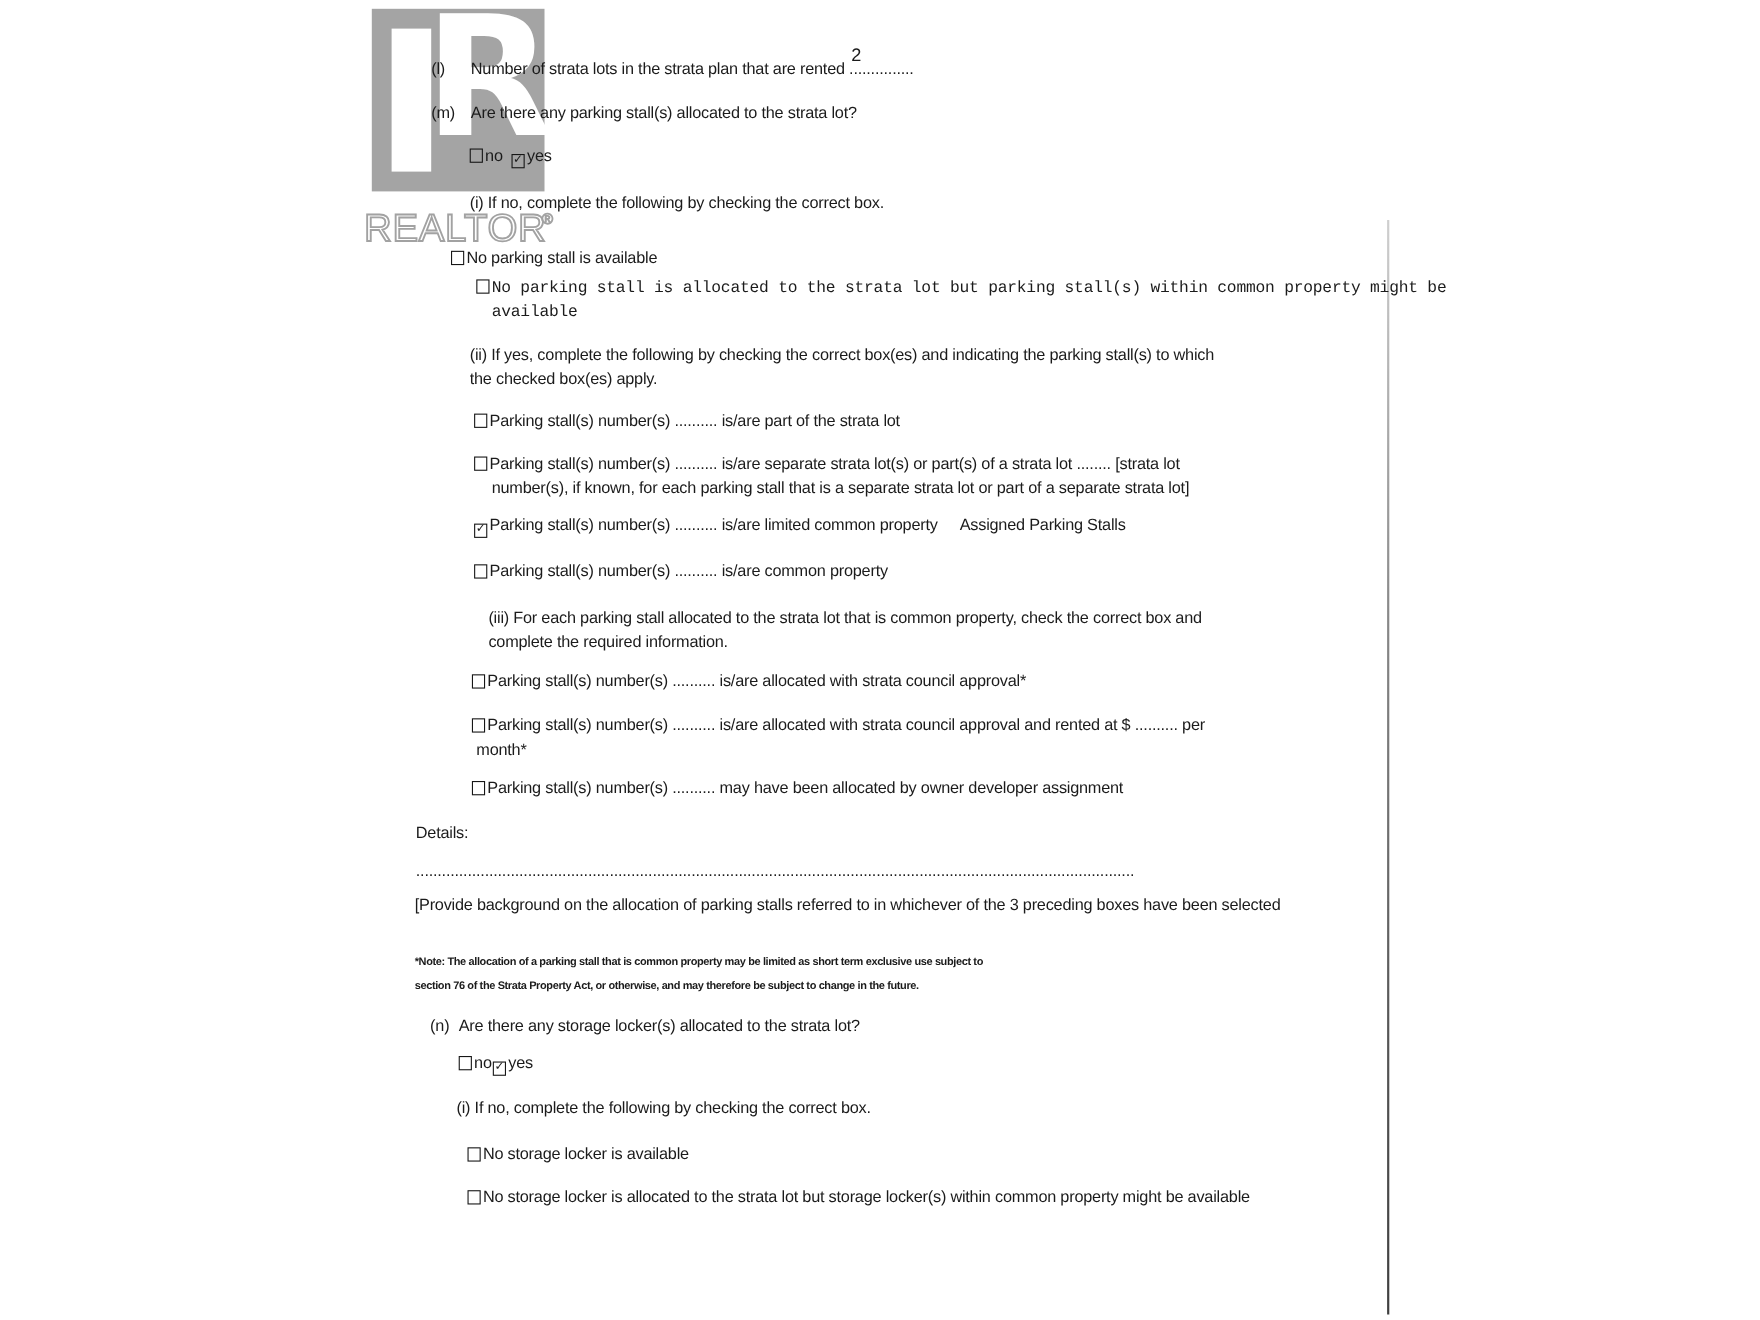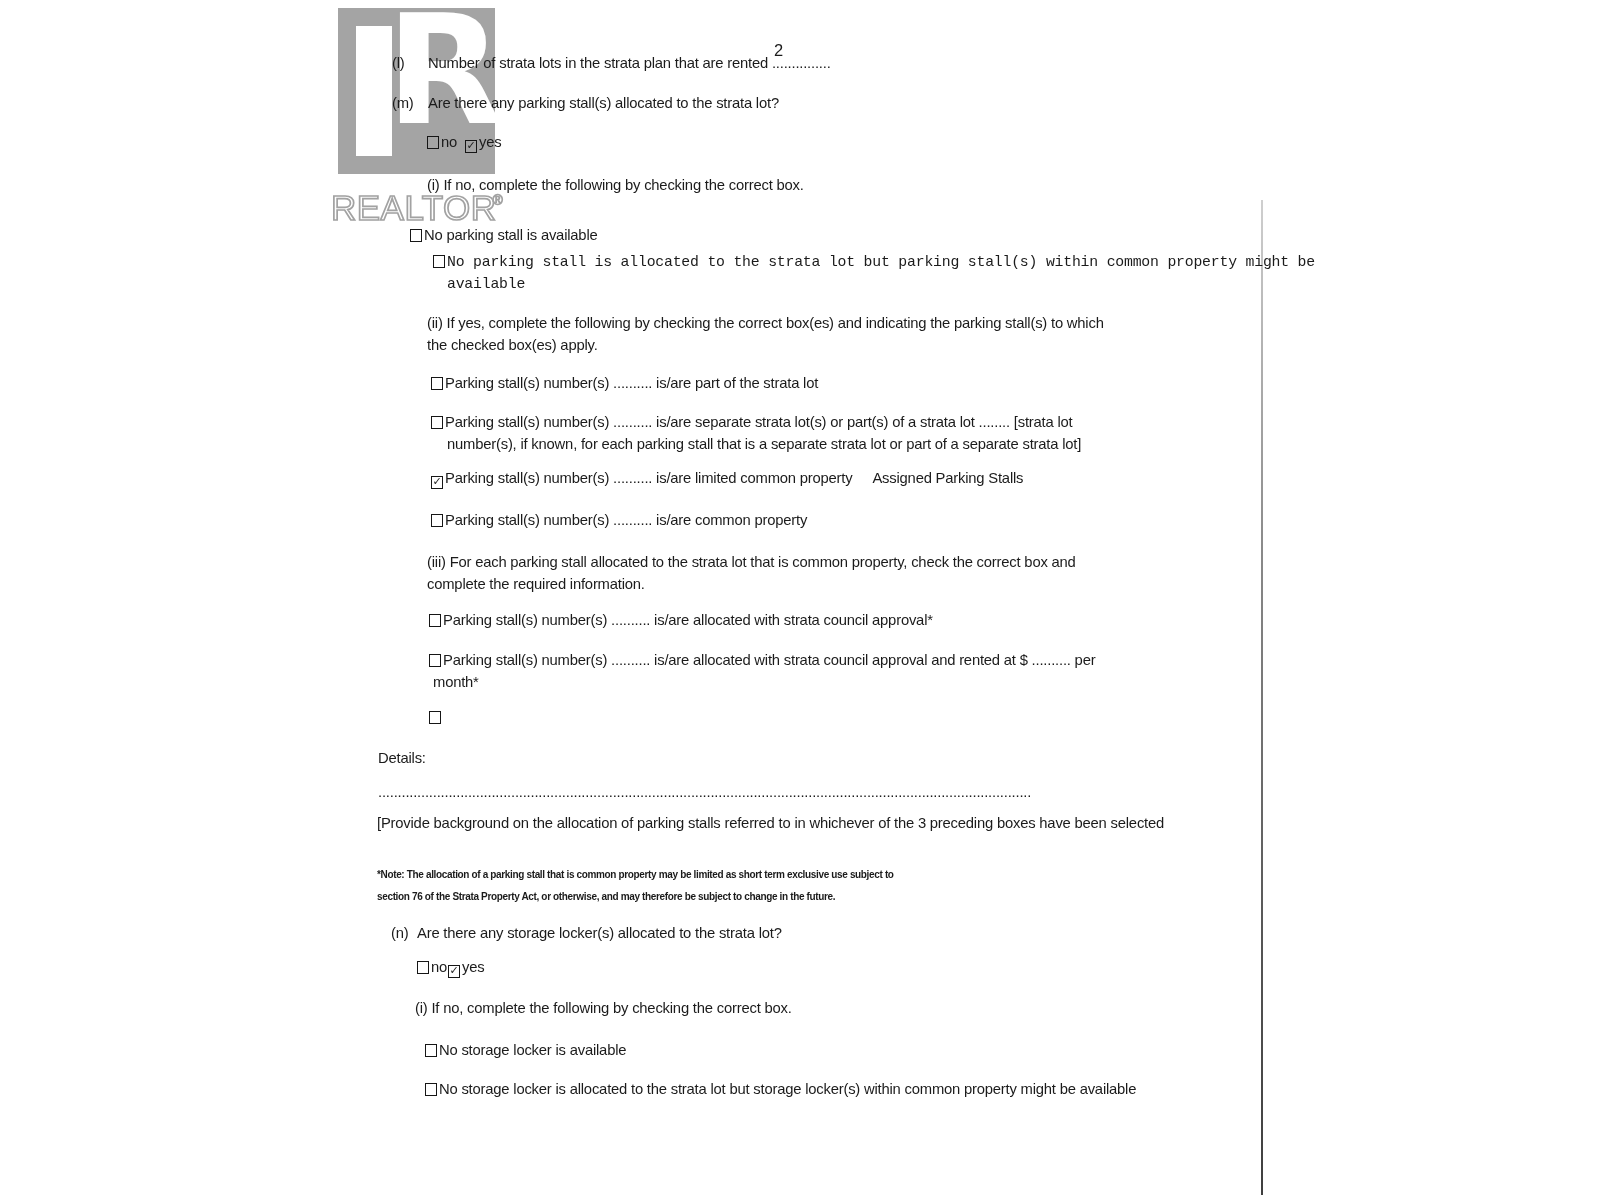--- a/index.html
+++ b/index.html
@@ -111,36 +111,36 @@
 </div>
 
 <div class="line z" style="left:431px;top:467px;">
   <span class="cb"><span class="tick">✓</span></span><span>Parking stall(s) number(s) .......... is/are limited common property</span><span class="gap18"></span><span>Assigned Parking Stalls</span>
 </div>
 
 <div class="line z" style="left:431px;top:509px;">
   <span class="cb"><span class="tick"></span></span><span>Parking stall(s) number(s) .......... is/are common property</span>
 </div>
 
-<div class="line z it" style="left:427px;top:551px;">
+<div class="line z it" style="left:444px;top:551px;">
   <span>(iii) For each parking stall allocated to the strata lot that is common property, check the correct box and</span>
   <div class="wrap2">complete the required information.</div>
 </div>
 
 <div class="line z" style="left:429px;top:609px;">
   <span class="cb"><span class="tick"></span></span><span>Parking stall(s) number(s) .......... is/are allocated with strata council approval*</span>
 </div>
 
 <div class="line z" style="left:429px;top:649px;">
   <span class="cb"><span class="tick"></span></span><span>Parking stall(s) number(s) .......... is/are allocated with strata council approval and rented at $ .......... per</span>
   <div class="wrap2" style="margin-left:4px;">month*</div>
 </div>
 
 <div class="line z" style="left:429px;top:706px;">
-  <span class="cb"><span class="tick"></span></span>
+  <span class="cb"><span class="tick"></span></span><span>Parking stall(s) number(s) .......... may have been allocated by owner developer assignment</span>
 </div>
 
 <div class="line z" style="left:378px;top:747px;">Details:</div>
 <div class="line z" style="left:378px;top:781px;">
   <span class="dotclip">........................................................................................................................................................................................................</span>
 </div>
 
 <div class="line z it" style="left:377px;top:812px;">
   <span>[Provide background on the allocation of parking stalls referred to in whichever of the 3 preceding boxes have been selected</span>
 </div>

